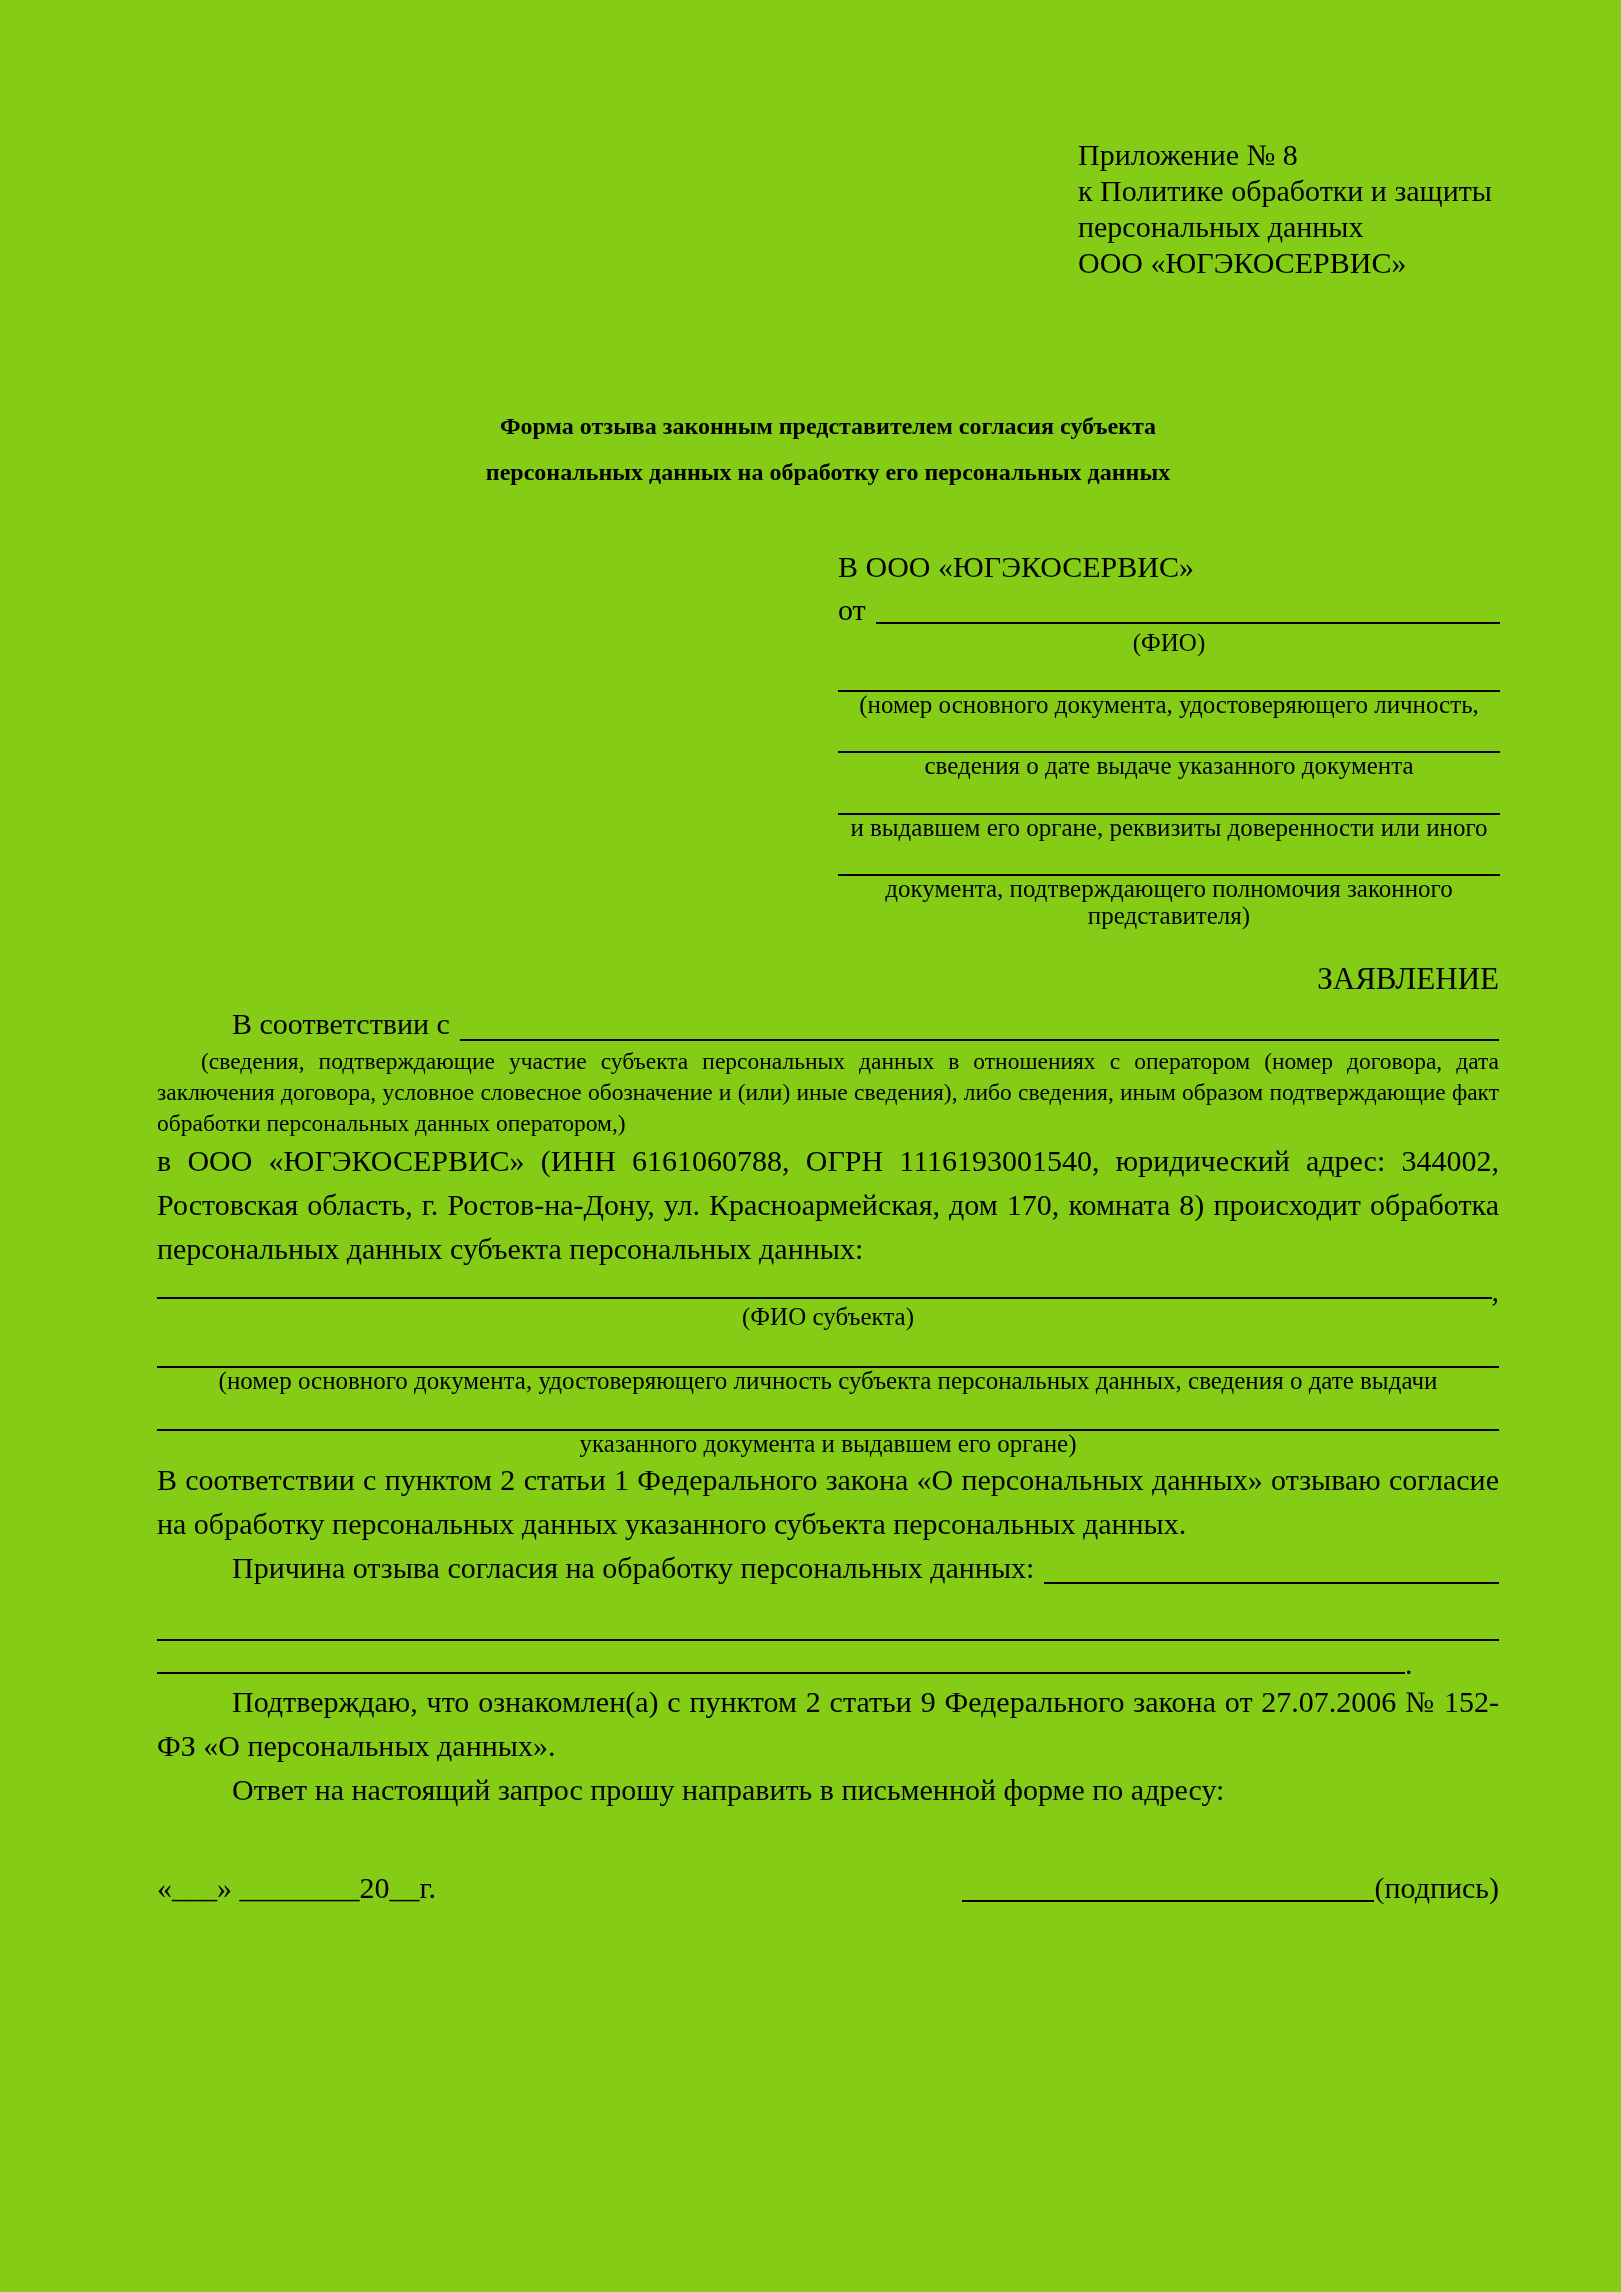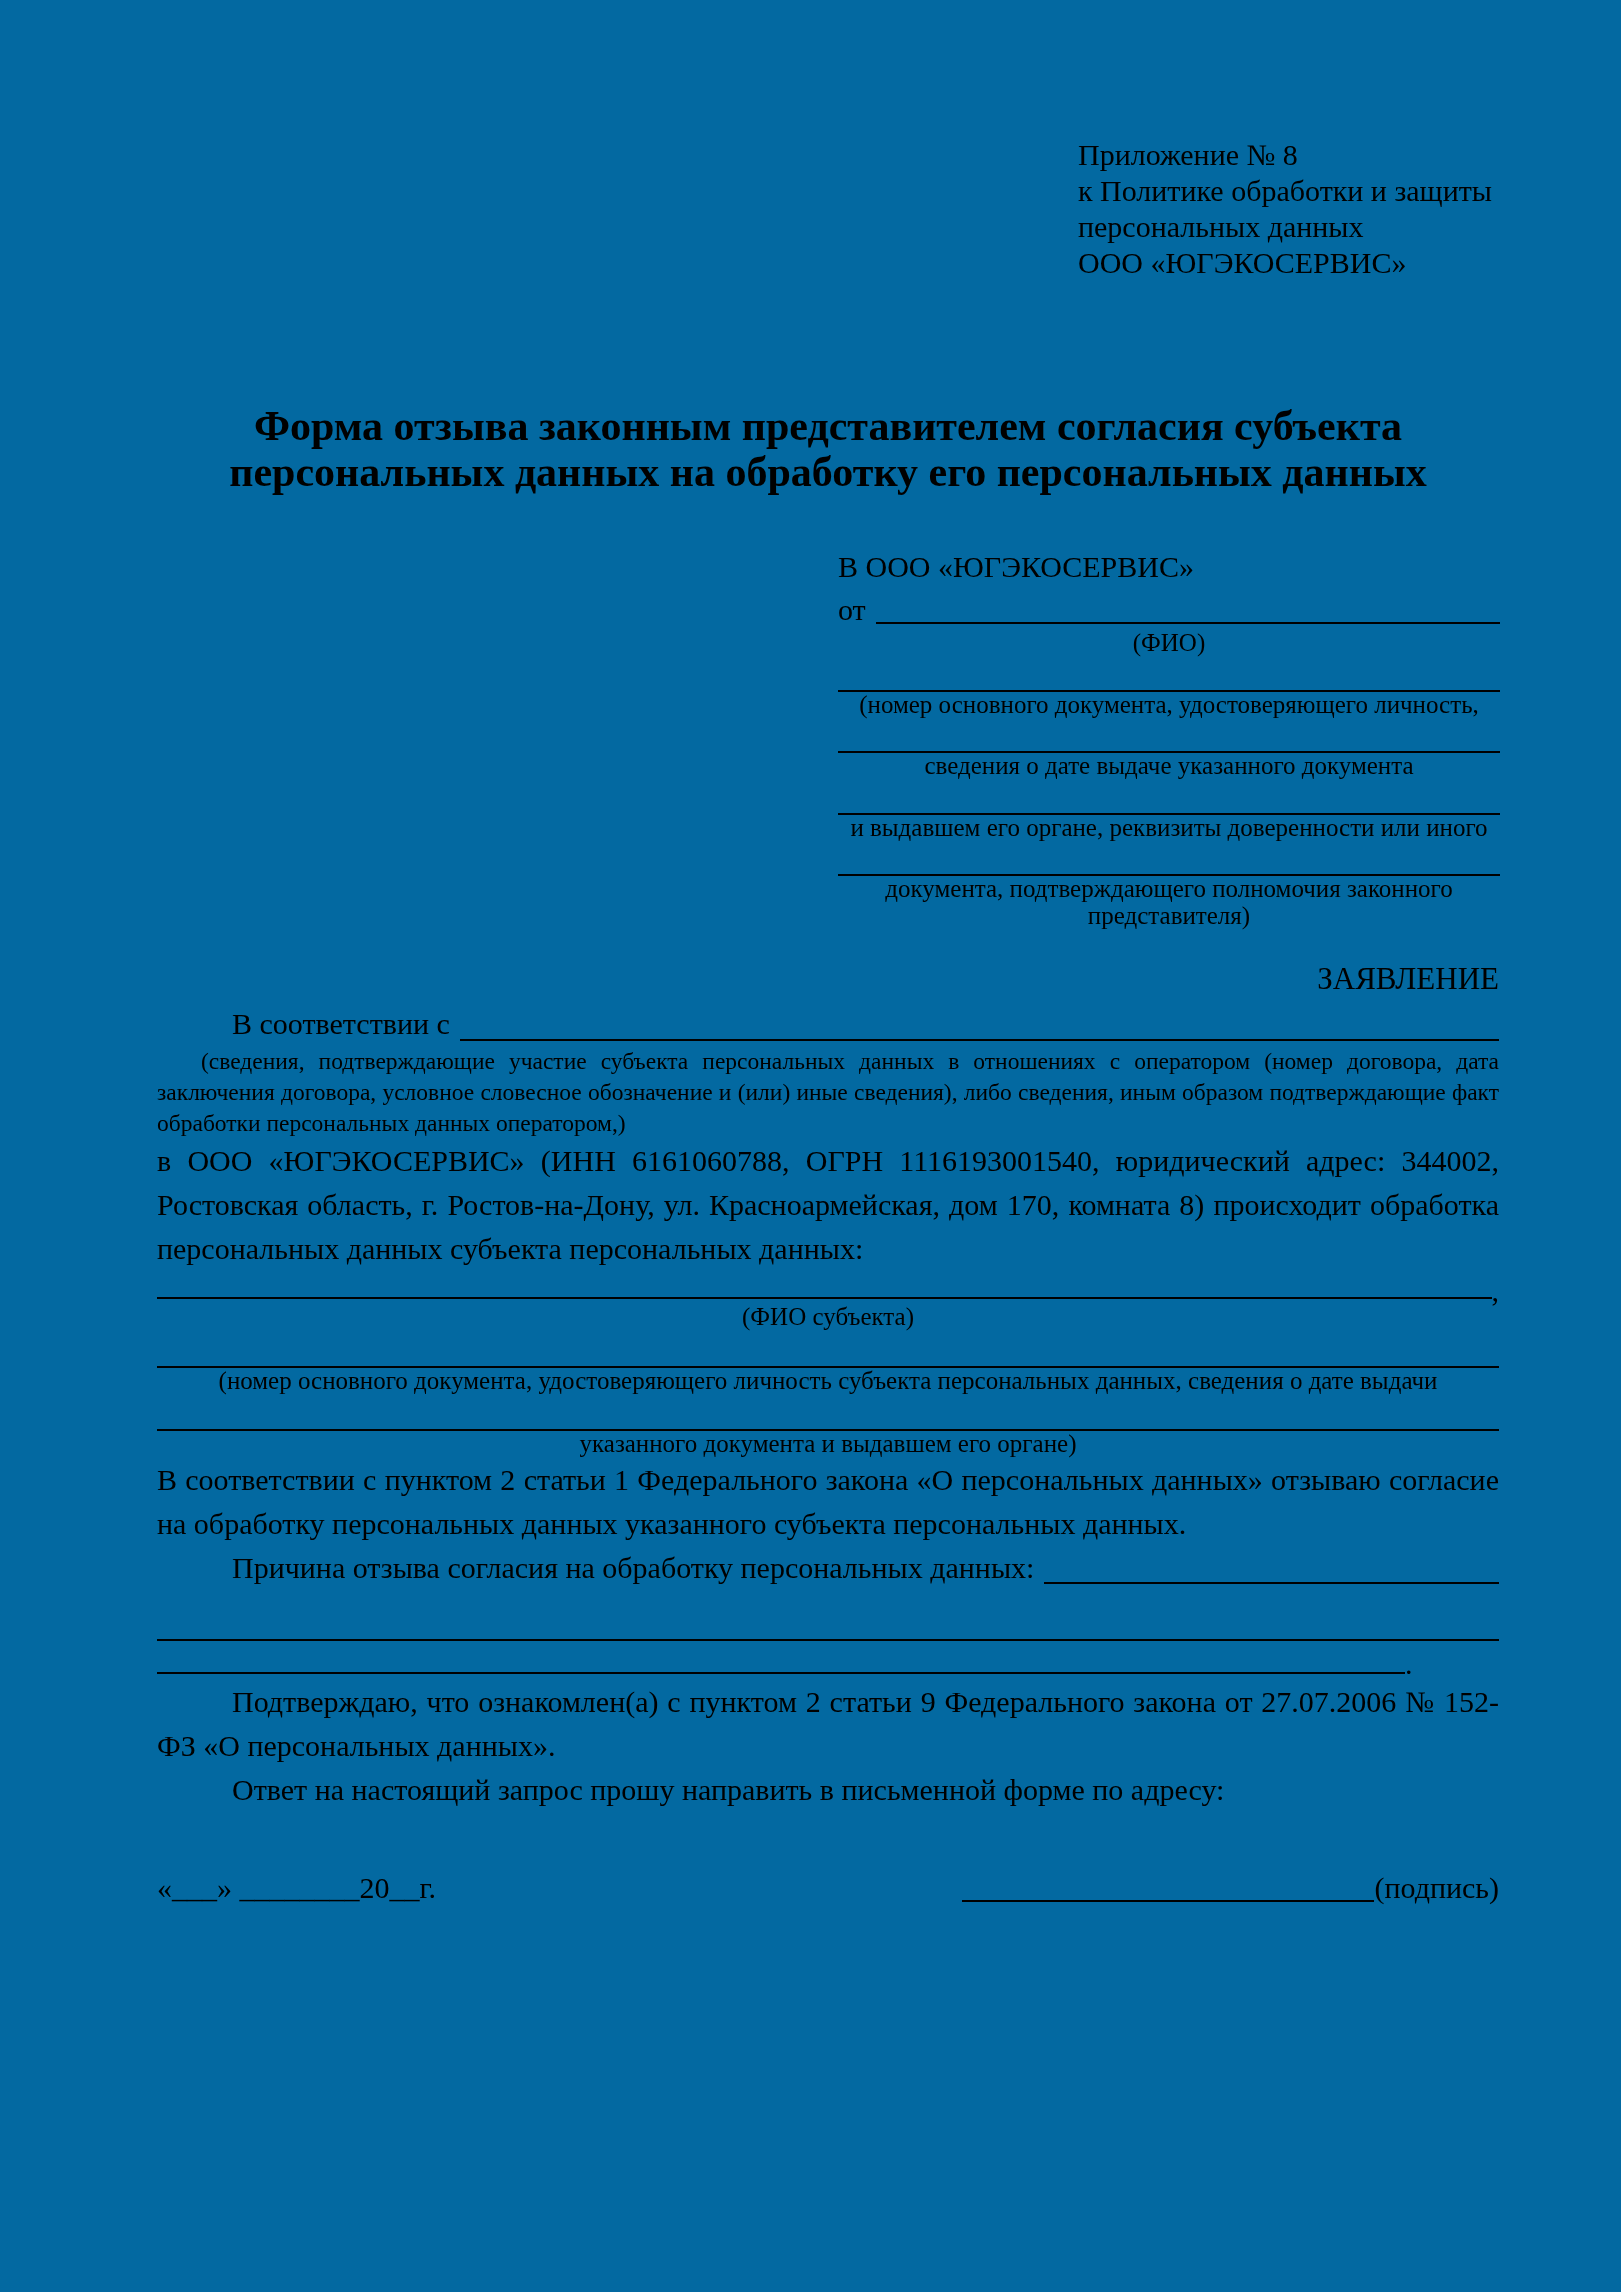--- a/index.html
+++ b/index.html
@@ -1,38 +1,38 @@
 <!DOCTYPE html>
 <html lang="ru"><head>
 <meta charset="utf-8">
 <style>
   html, body { margin: 0; padding: 0; background: #ffffff; }
   .page {
     position: relative;
     width: 1621px;
     height: 2293px;
     box-sizing: border-box;
-    background: #0369a1;
+    background: #84cc16;
     color: #000000;
     font-family: "Liberation Serif", "DejaVu Serif", serif;
     font-size: 30px;
     line-height: 44px;
     padding: 137px 122px 39px 157px;
     overflow: hidden;
   }
 
   
   .appendix { margin-left: 921px; line-height: 36px; }
 
   
   .form-title {
     margin-top: 122px;
     text-align: center;
     font-weight: bold;
-    font-size: 42px;
+    font-size: 24px;
     line-height: 46px;
   }
 
   
   .addr { margin-top: 49px; margin-left: 681px; width: 662px; }
   .addr-to { line-height: 45px; }
   .row-flex { display: flex; align-items: stretch; text-align: right; }
   .addr-from { height: 41px; line-height: 41px; }
   .fill { flex: 1 1 auto; border-bottom: 2.9px solid #000; margin-bottom: 5.9px; margin-left: 9.8px; }
   .cap { font-size: 25px; line-height: 26.5px; text-align: center; }

